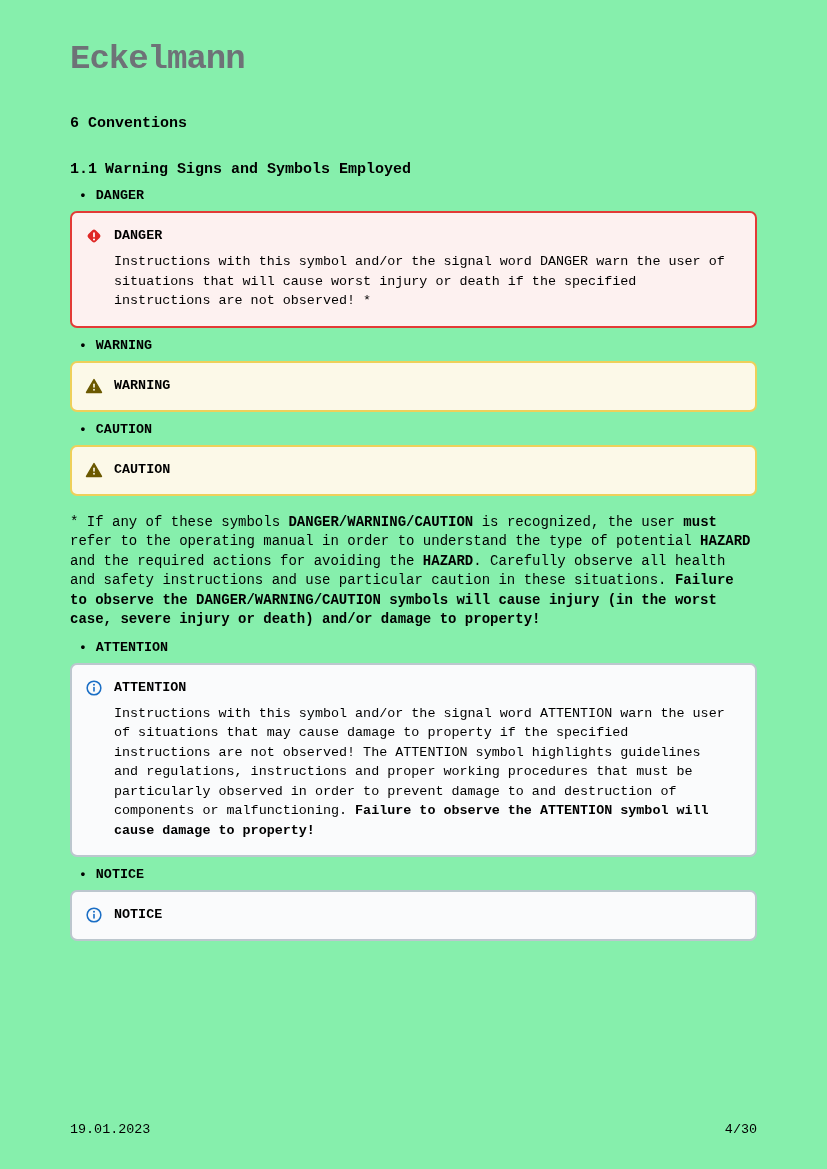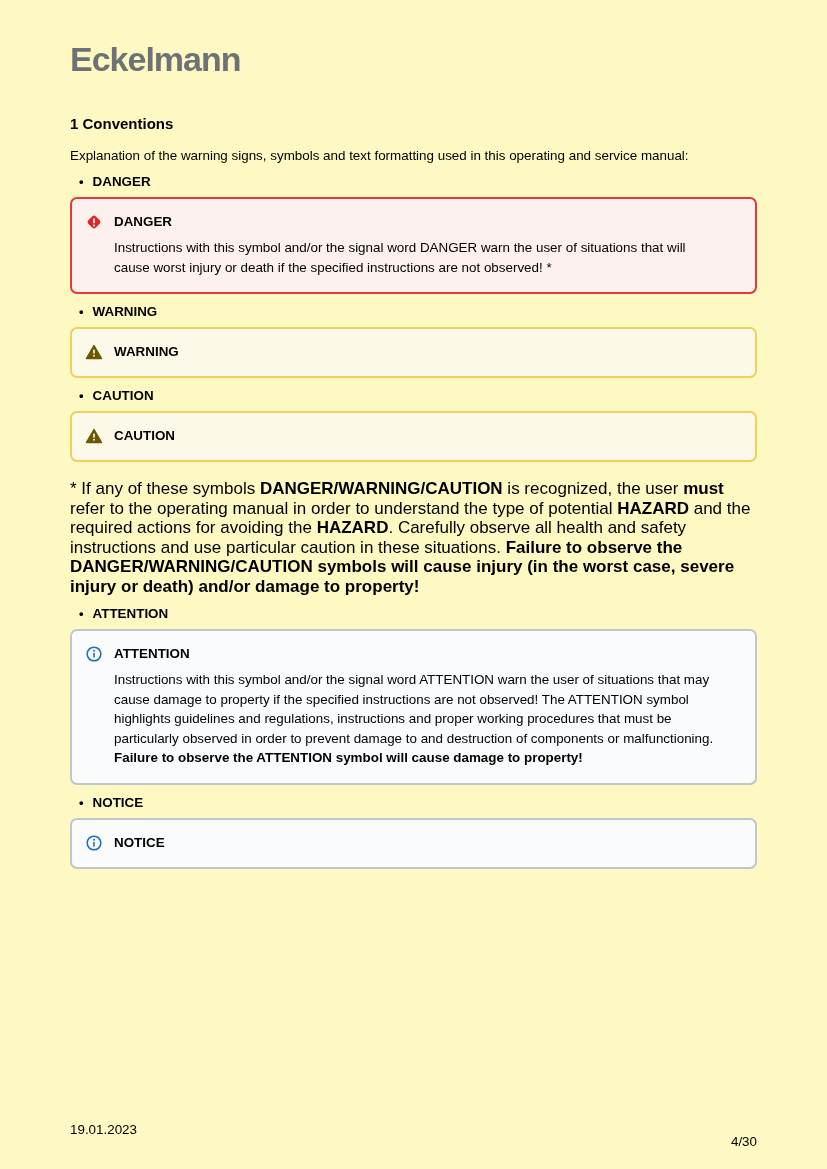--- a/index.html
+++ b/index.html
@@ -1,55 +1,57 @@
 <!DOCTYPE html>
 <html><head>
 <meta charset="utf-8">
 <style>
   html,body{margin:0;padding:0;background:#ffffff;}
   .page{
     width:827px;height:1169px;position:relative;box-sizing:border-box;
-    padding:42px 70px 0 70px;background:#fef9c3;color:#000;
-    font-family:Liberation Sans, sans-serif;overflow:hidden;
+    padding:42px 70px 0 70px;background:#86efac;color:#000;
+    font-family:Liberation Mono, monospace;overflow:hidden;
   }
   .logo{font-size:34px;font-weight:bold;color:#6e7277;letter-spacing:-1px;line-height:1;}
   h1.chapter{font-size:15px;font-weight:bold;margin:39px 0 0 0;}
   h2.section{font-size:15px;font-weight:bold;margin:29px 0 0 0;}
   h2.section .sec-num{margin-right:8px;}
   p.intro{font-size:13.4px;margin:15px 0 0 0;line-height:17px;}
   .bullet-item{display:flex;align-items:baseline;gap:9px;margin:10px 0 0 9px;
     font-size:13.4px;font-weight:bold;}
   .bullet-dot{font-size:13px;}
   .callout{
     border:2px solid var(--border);background:var(--bg);
     border-radius:7px;margin-top:8px;display:flex;gap:11px;
     padding:13px 16px 15px 13px;
   }
   .callout .icon{width:18px;height:18px;flex:none;margin-top:1px;display:block;}
   .callout .icon svg{width:18px;height:18px;display:block;}
   .callout-content{flex:1;}
   .callout-title{font-size:13.4px;font-weight:bold;margin-top:2px;}
   .callout-body{font-size:13.4px;line-height:19.5px;margin-top:9px;padding-right:14px;}
-  p.footnote{font-size:17px;line-height:19.5px;margin:17px 0 0 0;}
+  p.footnote{font-size:14px;line-height:19.5px;margin:17px 0 0 0;}
   .footer{position:absolute;left:70px;right:70px;bottom:31px;height:16px;font-size:13.4px;}
   .footer .date{position:absolute;left:0;right:0;text-align:left;}
-  .footer .page-num{position:absolute;right:0;top:12px;}
+  .footer .page-num{position:absolute;right:0;top:0;}
   b{font-weight:bold;}
 </style>
 </head>
 <body>
 
 <div class="page">
 
   <div class="logo">Eckelmann</div>
 
-  <h1 class="chapter">1 Conventions</h1>
+  <h1 class="chapter">6 Conventions</h1>
 
+  <h2 class="section">
+    <span class="sec-num">1.1</span><span>Warning Signs and Symbols Employed</span>
+  </h2>
 
-  <p class="intro">Explanation of the warning signs, symbols and text formatting used in this operating and service manual:</p>
 
   <div id="callouts-top">
   <div class="bullet-item">
     <span class="bullet-dot">•</span>
     <span class="bullet-label">DANGER</span>
   </div>
   <div class="callout" style="--border: #e23b36; --bg: #fdf1f0; --icon: #df2826;">
     <span class="icon">
           <svg viewBox="0 0 20 20">
             <rect x="4.2" y="4.2" width="11.6" height="11.6" rx="2.6" transform="rotate(45 10 10)" style="fill:var(--icon)"></rect>

